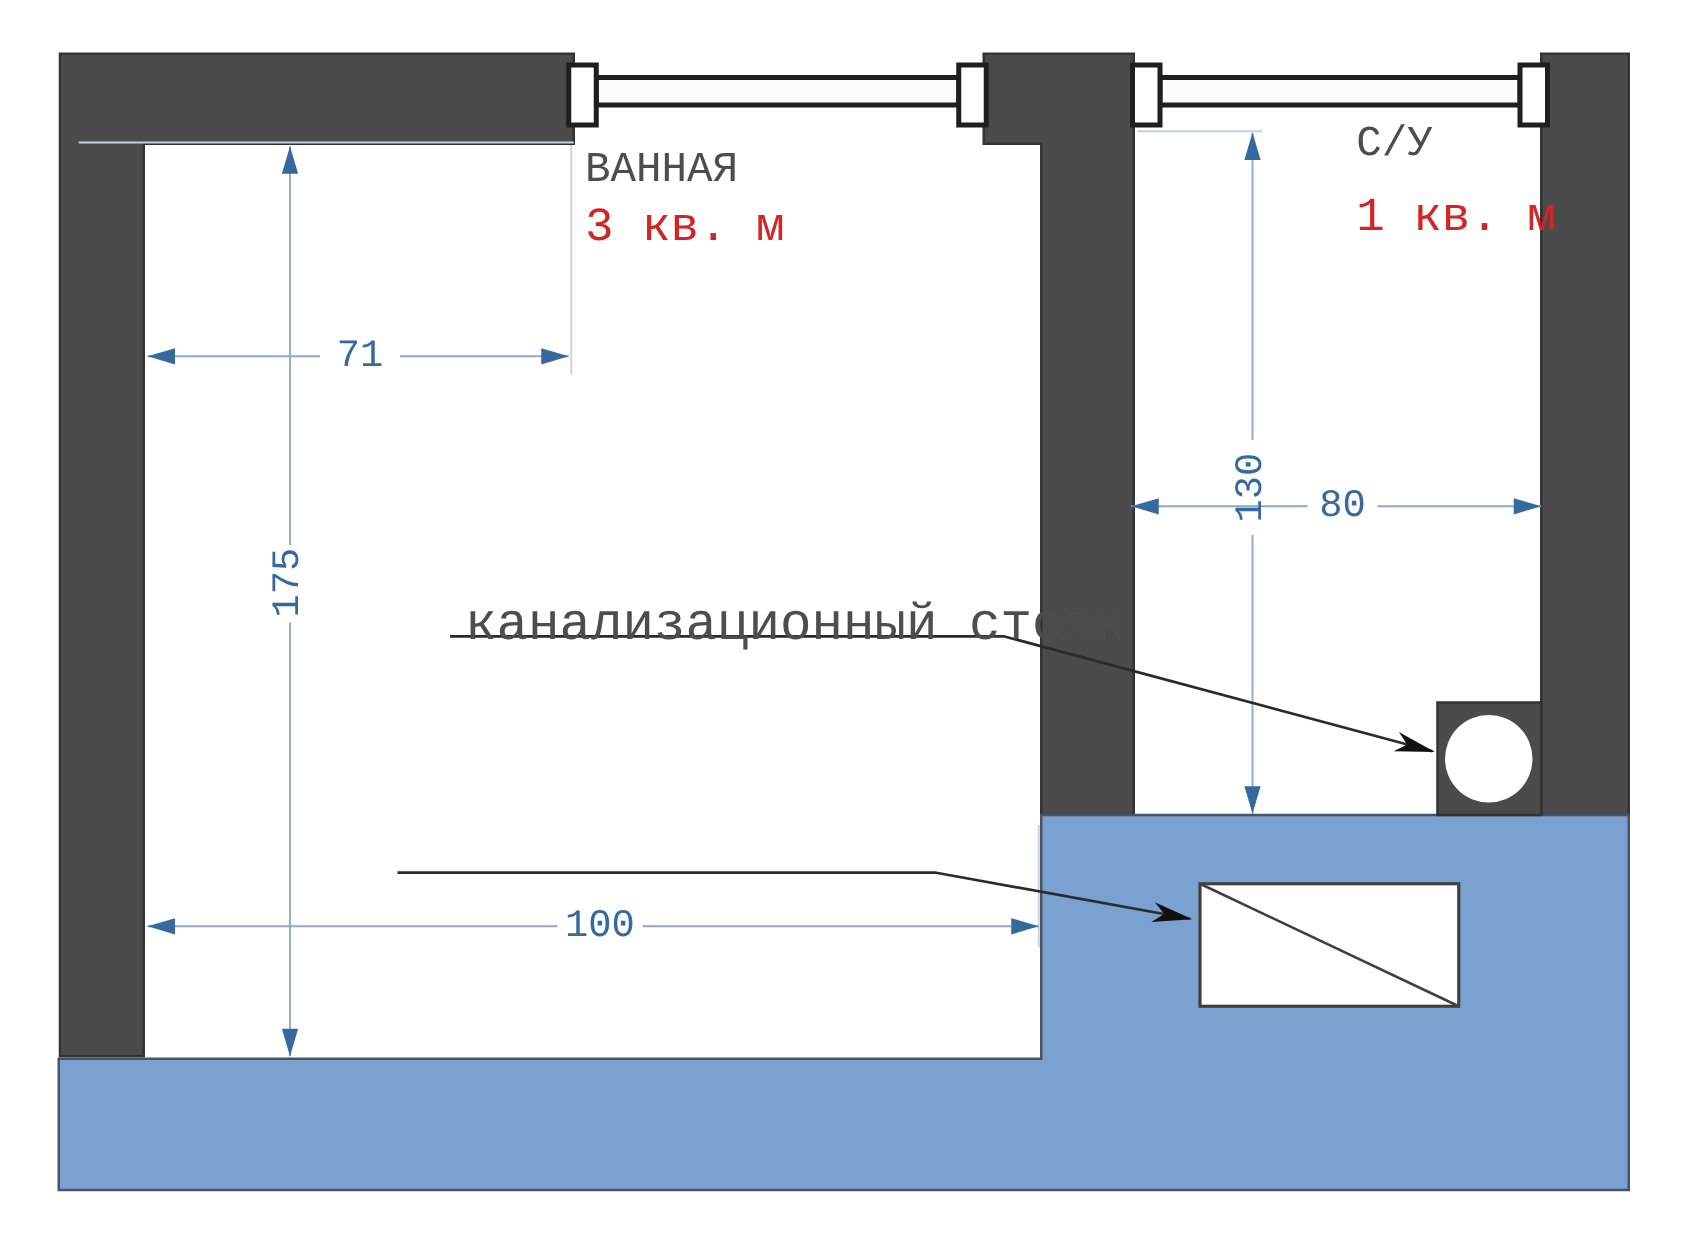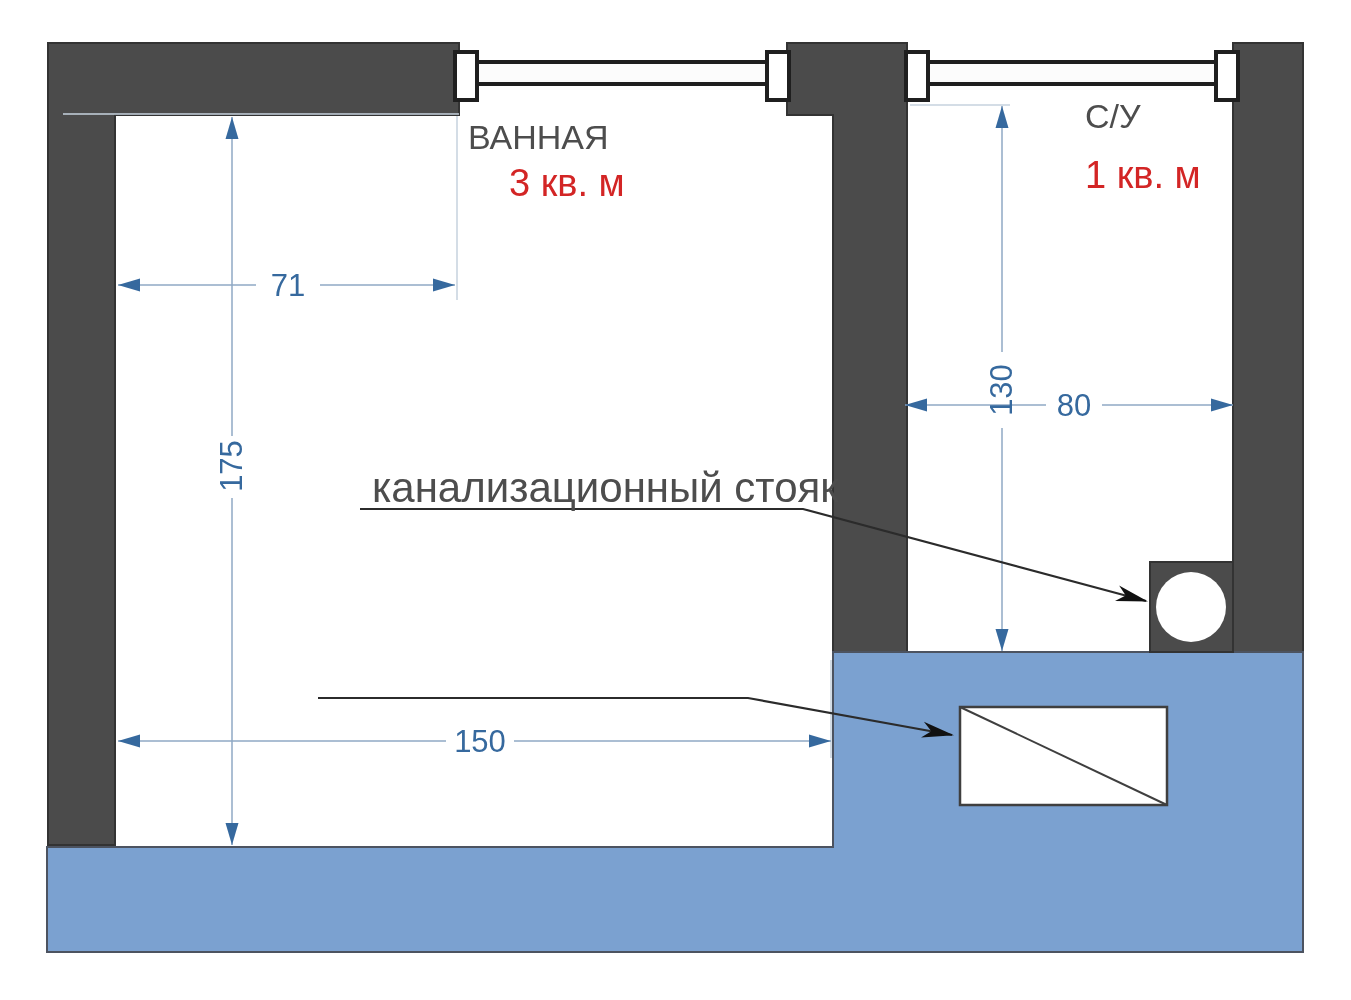--- a/index.html
+++ b/index.html
@@ -1,27 +1,27 @@
 <!DOCTYPE html>
 <html><head>
 <meta charset="utf-8">
 <style>
   html,body{margin:0;padding:0;background:#ffffff;}
   #plan{
     position:relative;
     width:1351px;height:1000px;
     background:#ffffff;
     overflow:hidden;
-    font-family:Liberation Sans, sans-serif;
+    font-family:Liberation Mono, monospace;
   }
   #plan svg{position:absolute;left:0;top:0;}
   .txt{position:absolute;white-space:nowrap;line-height:1;}
   .room-name{font-size:34px;color:#4d4d4d;}
   .room-area{font-size:38px;color:#d32525;}
-  .leader-label{font-size:42px;color:#4d4d4d;}
+  .leader-label{font-size:42px;color:#4d4d4d;margin-top:12px;}
   .dim-label{
     font-size:31px;color:#36699e;
     transform:translate(-50%,-50%);
   }
   .dim-label.rot{transform:translate(-50%,-50%) rotate(-90deg);}
 </style>
 </head>
 <body>
 
 <div id="plan">
@@ -96,25 +96,25 @@
       <rect x="767" y="52" width="22" height="48" fill="#ffffff" stroke="#1f1f1f" stroke-width="4"></rect>
     </g>
     <g>
       <rect x="928" y="62" width="288" height="22" fill="#fcfcfc" stroke="#1f1f1f" stroke-width="4"></rect>
       <rect x="906" y="52" width="22" height="48" fill="#ffffff" stroke="#1f1f1f" stroke-width="4"></rect>
       <rect x="1216" y="52" width="22" height="48" fill="#ffffff" stroke="#1f1f1f" stroke-width="4"></rect>
     </g>
   </svg>
 
   <div class="txt room-name" style="left:468px;top:120px;">ВАННАЯ</div>
-  <div class="txt room-area" style="left:468px;top:164px;margin-left:41px;">3 кв. м</div>
+  <div class="txt room-area" style="left:468px;top:164px;">3 кв. м</div>
 
   <div class="txt room-name" style="left:1085px;top:99px;">С/У</div>
   <div class="txt room-area" style="left:1085px;top:156px;">1 кв. м</div>
 
   <div class="txt leader-label" style="left:372px;top:467px;">канализационный стояк</div>
 
   <div class="txt dim-label" style="left:288px;top:285px;">71</div>
   <div class="txt dim-label rot" style="left:231px;top:466px;">175</div>
-  <div class="txt dim-label" style="left:480px;top:741px;">150</div>
+  <div class="txt dim-label" style="left:480px;top:741px;">100</div>
   <div class="txt dim-label rot" style="left:1001px;top:390px;">130</div>
   <div class="txt dim-label" style="left:1074px;top:405px;">80</div>
 </div>
 
 </body></html>

